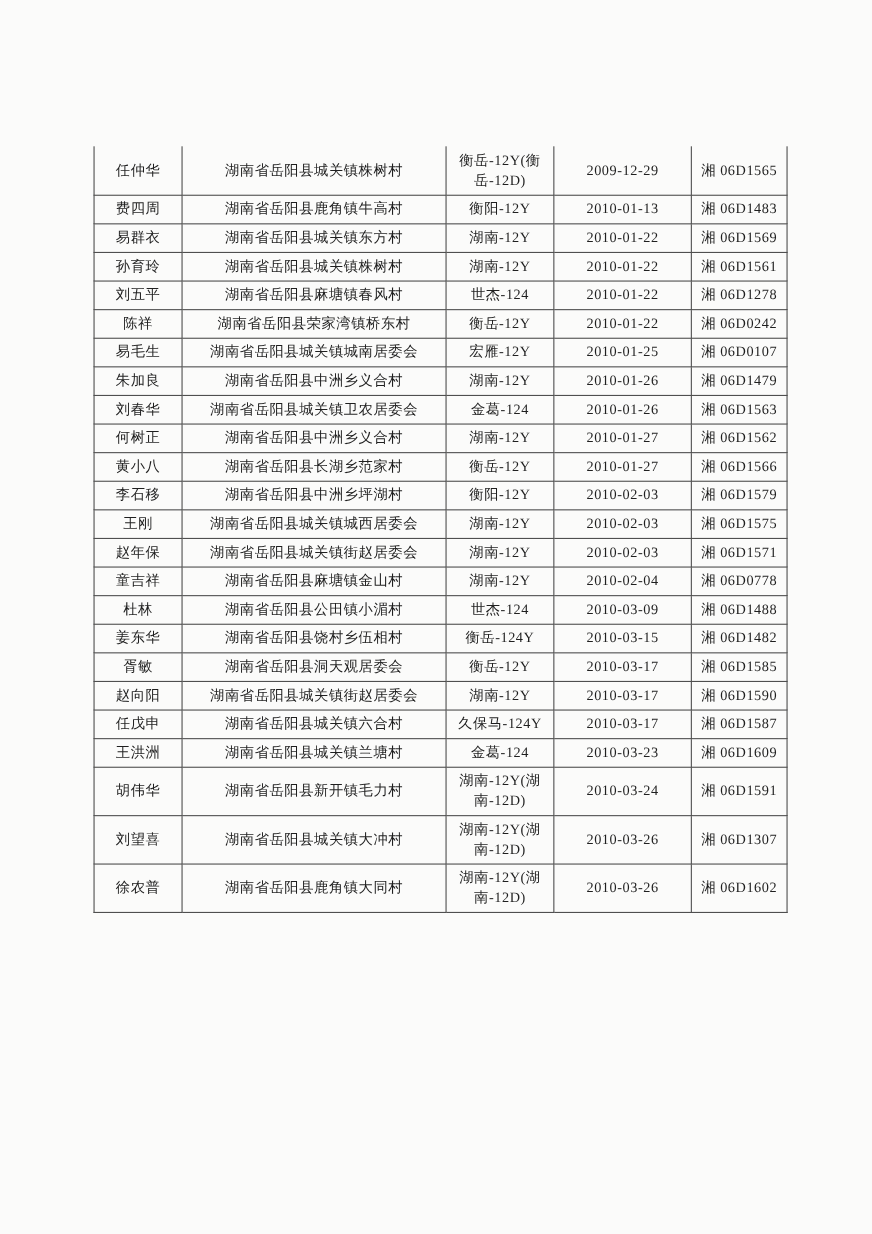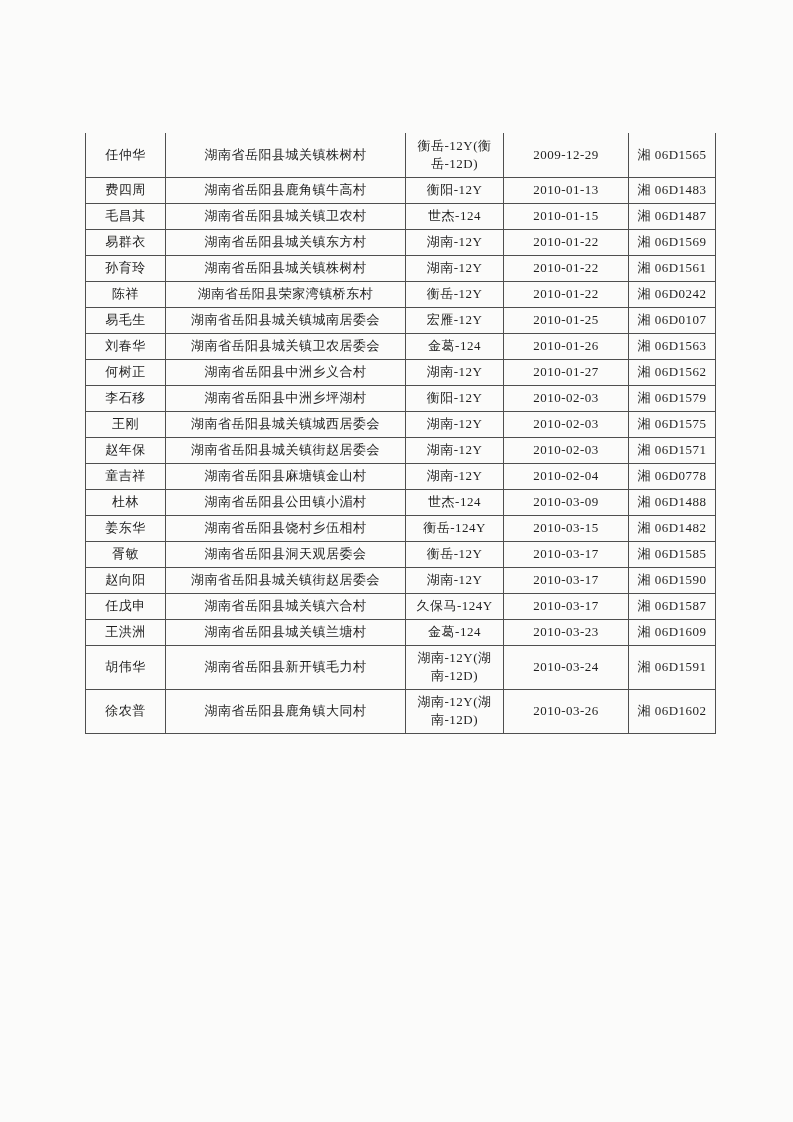--- a/index.html
+++ b/index.html
@@ -67,69 +67,83 @@
           <td class="plate-cell">湘 06D1565</td>
         </tr>
         <tr class="regular">
           <td class="name-cell">费四周</td>
           <td class="address-cell">湖南省岳阳县鹿角镇牛高村</td>
           <td class="model-cell">衡阳-12Y</td>
           <td class="date-cell">2010-01-13</td>
           <td class="plate-cell">湘 06D1483</td>
         </tr>
         <tr class="regular">
-          <td class="name-cell">毛昌其</td>
-          <td class="address-cell">湖南省岳阳县城关镇卫农村</td>
-          <td class="model-cell">世杰-124</td>
-          <td class="date-cell">2010-01-15</td>
-          <td class="plate-cell">湘 06D1487</td>
-        </tr>
-        <tr class="regular">
           <td class="name-cell">易群衣</td>
           <td class="address-cell">湖南省岳阳县城关镇东方村</td>
           <td class="model-cell">湖南-12Y</td>
           <td class="date-cell">2010-01-22</td>
           <td class="plate-cell">湘 06D1569</td>
         </tr>
         <tr class="regular">
           <td class="name-cell">孙育玲</td>
           <td class="address-cell">湖南省岳阳县城关镇株树村</td>
           <td class="model-cell">湖南-12Y</td>
           <td class="date-cell">2010-01-22</td>
           <td class="plate-cell">湘 06D1561</td>
+        </tr>
+        <tr class="regular">
+          <td class="name-cell">刘五平</td>
+          <td class="address-cell">湖南省岳阳县麻塘镇春风村</td>
+          <td class="model-cell">世杰-124</td>
+          <td class="date-cell">2010-01-22</td>
+          <td class="plate-cell">湘 06D1278</td>
         </tr>
         <tr class="regular">
           <td class="name-cell">陈祥</td>
           <td class="address-cell">湖南省岳阳县荣家湾镇桥东村</td>
           <td class="model-cell">衡岳-12Y</td>
           <td class="date-cell">2010-01-22</td>
           <td class="plate-cell">湘 06D0242</td>
         </tr>
         <tr class="regular">
           <td class="name-cell">易毛生</td>
           <td class="address-cell">湖南省岳阳县城关镇城南居委会</td>
           <td class="model-cell">宏雁-12Y</td>
           <td class="date-cell">2010-01-25</td>
           <td class="plate-cell">湘 06D0107</td>
         </tr>
         <tr class="regular">
+          <td class="name-cell">朱加良</td>
+          <td class="address-cell">湖南省岳阳县中洲乡义合村</td>
+          <td class="model-cell">湖南-12Y</td>
+          <td class="date-cell">2010-01-26</td>
+          <td class="plate-cell">湘 06D1479</td>
+        </tr>
+        <tr class="regular">
           <td class="name-cell">刘春华</td>
           <td class="address-cell">湖南省岳阳县城关镇卫农居委会</td>
           <td class="model-cell">金葛-124</td>
           <td class="date-cell">2010-01-26</td>
           <td class="plate-cell">湘 06D1563</td>
         </tr>
         <tr class="regular">
           <td class="name-cell">何树正</td>
           <td class="address-cell">湖南省岳阳县中洲乡义合村</td>
           <td class="model-cell">湖南-12Y</td>
           <td class="date-cell">2010-01-27</td>
           <td class="plate-cell">湘 06D1562</td>
         </tr>
         <tr class="regular">
+          <td class="name-cell">黄小八</td>
+          <td class="address-cell">湖南省岳阳县长湖乡范家村</td>
+          <td class="model-cell">衡岳-12Y</td>
+          <td class="date-cell">2010-01-27</td>
+          <td class="plate-cell">湘 06D1566</td>
+        </tr>
+        <tr class="regular">
           <td class="name-cell">李石移</td>
           <td class="address-cell">湖南省岳阳县中洲乡坪湖村</td>
           <td class="model-cell">衡阳-12Y</td>
           <td class="date-cell">2010-02-03</td>
           <td class="plate-cell">湘 06D1579</td>
         </tr>
         <tr class="regular">
           <td class="name-cell">王刚</td>
           <td class="address-cell">湖南省岳阳县城关镇城西居委会</td>
           <td class="model-cell">湖南-12Y</td>
@@ -193,20 +207,27 @@
           <td class="plate-cell">湘 06D1609</td>
         </tr>
         <tr class="tall">
           <td class="name-cell">胡伟华</td>
           <td class="address-cell">湖南省岳阳县新开镇毛力村</td>
           <td class="model-cell">湖南-12Y(湖南-12D)</td>
           <td class="date-cell">2010-03-24</td>
           <td class="plate-cell">湘 06D1591</td>
         </tr>
         <tr class="tall">
+          <td class="name-cell">刘望喜</td>
+          <td class="address-cell">湖南省岳阳县城关镇大冲村</td>
+          <td class="model-cell">湖南-12Y(湖南-12D)</td>
+          <td class="date-cell">2010-03-26</td>
+          <td class="plate-cell">湘 06D1307</td>
+        </tr>
+        <tr class="tall">
           <td class="name-cell">徐农普</td>
           <td class="address-cell">湖南省岳阳县鹿角镇大同村</td>
           <td class="model-cell">湖南-12Y(湖南-12D)</td>
           <td class="date-cell">2010-03-26</td>
           <td class="plate-cell">湘 06D1602</td>
         </tr>
       </tbody>
   </table>
 </div>
 

